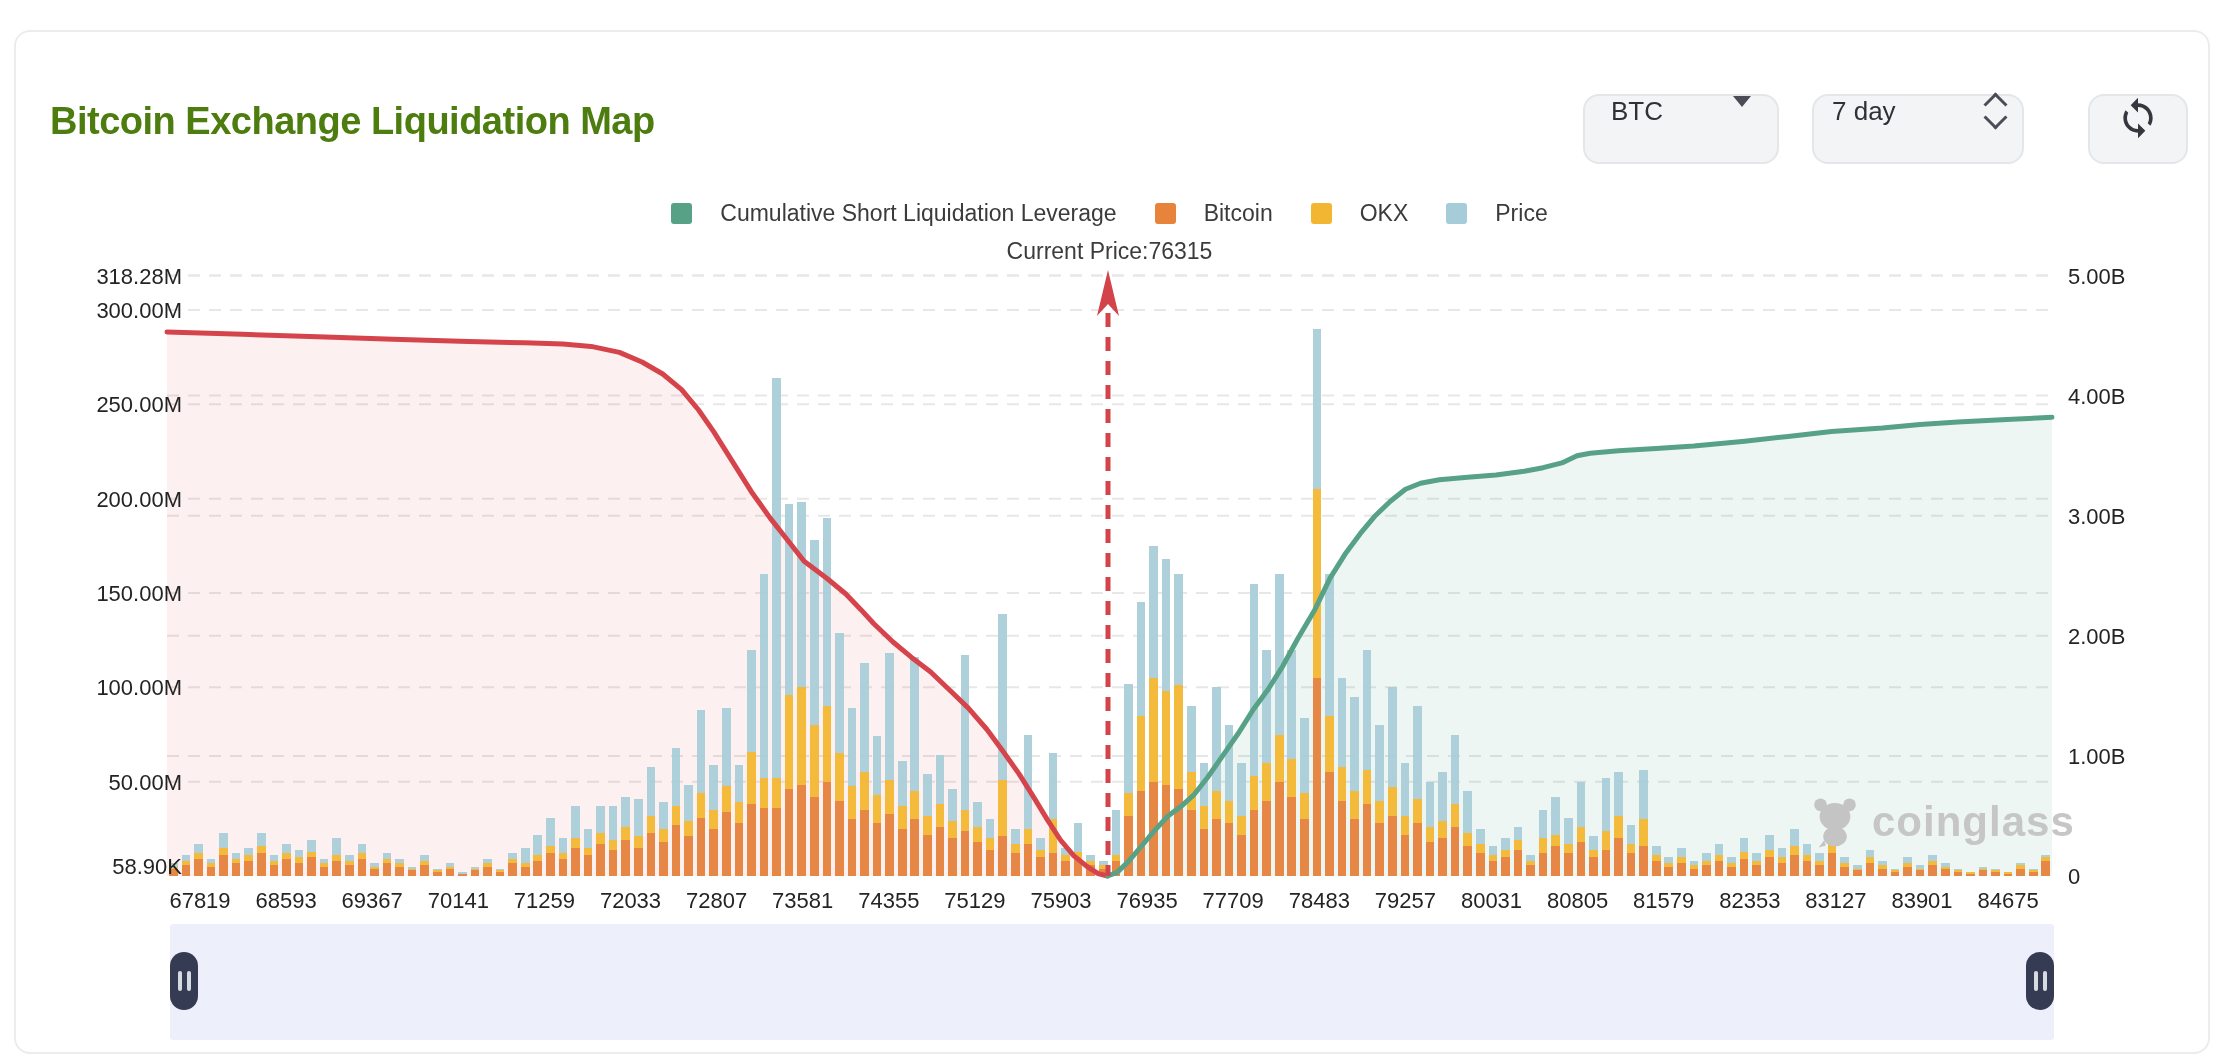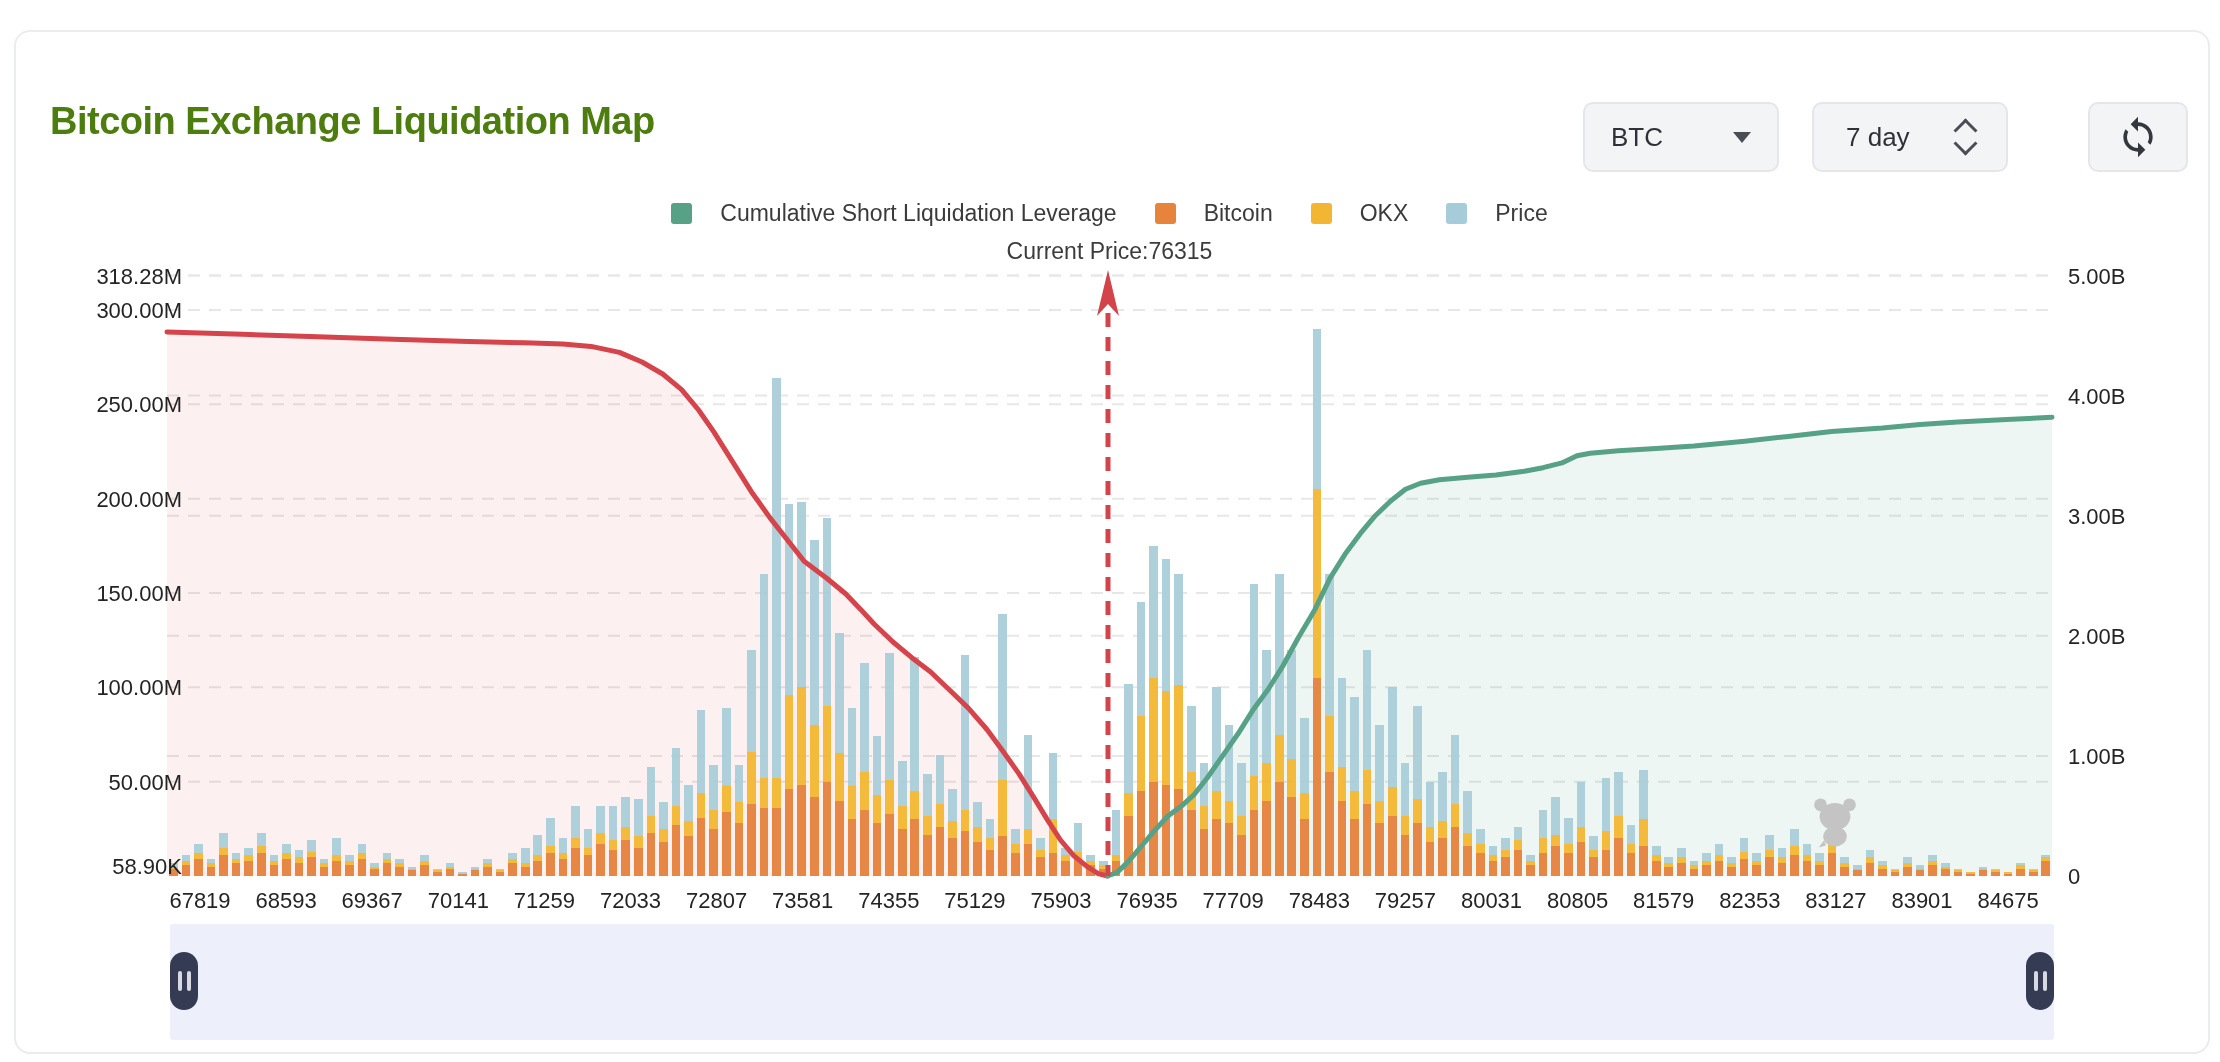--- a/index.html
+++ b/index.html
@@ -3,25 +3,25 @@
 <meta charset="utf-8">
 <style>
   html,body{margin:0;padding:0;background:#ffffff;}
   body{width:2220px;height:1062px;position:relative;overflow:hidden;
        font-family:"Liberation Sans",sans-serif;color:#222;}
   .card{position:absolute;left:14px;top:30px;width:2192px;height:1020px;
         background:#fff;border:2px solid #ebecef;border-radius:16px;}
   .title{position:absolute;left:50px;top:100px;font-size:38px;font-weight:800;
          color:#4d7c0f;letter-spacing:-0.5px;}
   
-  .ctrl{position:absolute;display:flex;align-items:center;box-sizing:border-box;
-        background:#f3f4f6;border:2px solid #e4e6ea;border-radius:10px;height:70px;
-        font-size:26px;color:#2f3137;margin-top:8px;}
+  .ctrl{position:absolute;display:flex;box-sizing:border-box;
+        background:#f3f4f6;border:2px solid #e4e6ea;border-radius:16px;height:70px;
+        font-size:26px;color:#2f3137;}
   .ctrl.btc{left:1583px;top:94px;width:196px;padding:0 26px;justify-content:space-between;}
-  .ctrl.range{left:1812px;top:94px;width:196px;padding:0 32px;justify-content:space-between;}
+  .ctrl.range{left:1812px;top:94px;width:212px;padding:0 18px;justify-content:space-between;}
   .ctrl.refresh{left:2088px;top:94px;width:100px;justify-content:center;cursor:pointer;}
   .caret-down{width:0;height:0;border-left:9px solid transparent;border-right:9px solid transparent;
               border-top:11px solid #4a4d55;}
   .stepper{display:flex;flex-direction:column;gap:4px;align-items:center;}
   .chev{width:14px;height:14px;border:solid #4a4d55;border-width:3px 3px 0 0;}
   .chev.up{transform:rotate(-45deg);margin-bottom:-4px;}
   .chev.down{transform:rotate(135deg);margin-top:-4px;}
   
   .legend-row{position:absolute;left:167px;top:200px;width:1885px;display:flex;
               justify-content:center;align-items:center;gap:38px;font-size:23px;color:#3b3b3b;}
@@ -610,20 +610,21 @@
 <div class="watermark">
   <svg width="58" height="58" viewBox="0 0 64 64">
     <g fill="#c4c4c4">
       <circle cx="16" cy="13" r="7"></circle>
         <circle cx="48" cy="13" r="7"></circle>
       <ellipse cx="32" cy="26" rx="17" ry="15"></ellipse>
       <ellipse cx="32" cy="48" rx="13" ry="11"></ellipse>
       <path d="M20 52 L14 60 L22 58 Z"></path>
     </g>
   </svg>
+  <span>coinglass</span>
 </div>
 
 <div class="nav-band"></div>
 <div class="nav-handle left">
     <i></i>
     <i></i>
   </div>
 <div class="nav-handle right">
     <i></i>
     <i></i>

